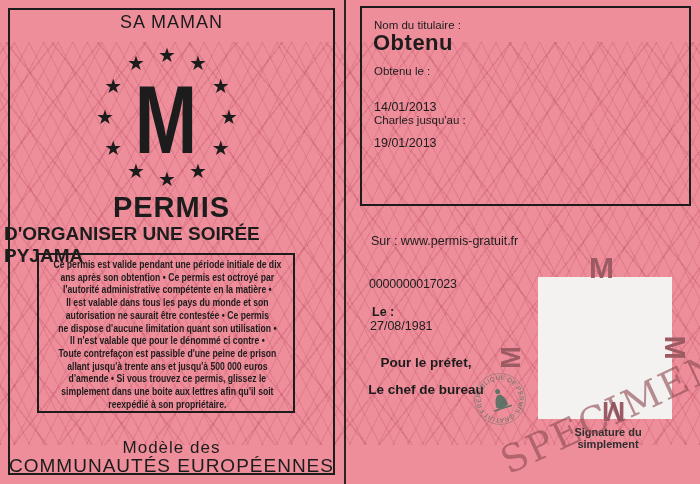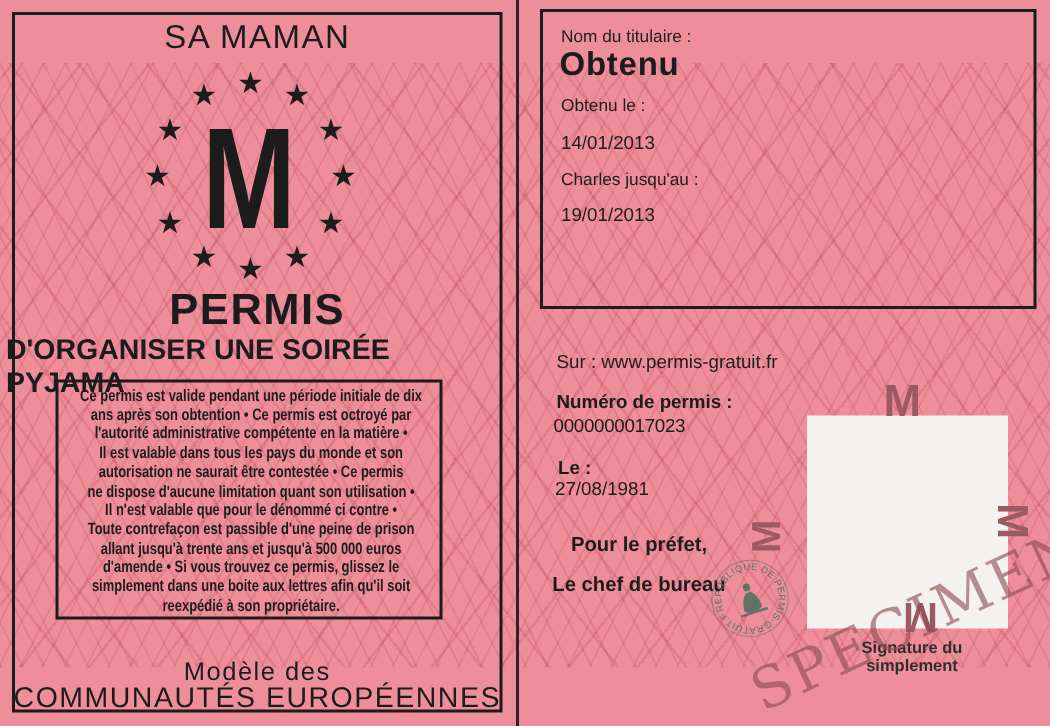--- a/index.html
+++ b/index.html
@@ -14,41 +14,41 @@
   .abs{position:absolute}
   
   .pattern{left:0;top:42px;width:700px;height:403px;pointer-events:none;
     background-image:
       repeating-linear-gradient(63deg, var(--pattern-line2) 0 1.4px, transparent 1.4px 13px),
       repeating-linear-gradient(-63deg, var(--pattern-line2) 0 1.4px, transparent 1.4px 13px),
       repeating-linear-gradient(52deg, var(--pattern-line) 0 1.8px, transparent 1.8px 36px),
       repeating-linear-gradient(-52deg, var(--pattern-line) 0 1.8px, transparent 1.8px 36px);}
   
   .left-border{left:8px;top:8px;width:327px;height:467px;border:2px solid var(--ink)}
-  .header{left:8px;top:12px;width:327px;text-align:center;font-size:22px;letter-spacing:1px}
+  .header{left:8px;top:12px;width:327px;text-align:center;font-size:18px;letter-spacing:1px}
   .star{position:absolute;width:22px;height:22px;line-height:22px;text-align:center;
         font-size:20px;color:var(--ink);font-family:"DejaVu Sans",sans-serif}
   .emblem-m{left:111px;top:76px;width:110px;text-align:center;font-size:96px;font-weight:bold;
         line-height:88px;transform:scaleX(.78)}
   .permit-title{left:8px;top:191px;width:327px;text-align:center;font-size:29px;
         font-weight:bold;letter-spacing:1px}
   .permit-sub{left:4px;top:223px;width:335px;font-size:19px;font-weight:bold}
   .cond-box{left:37px;top:253px;width:258px;height:160px;border:2px solid var(--ink)}
   .cond-text{left:41px;top:258px;width:322px;transform:scaleX(.785);transform-origin:0 0;
         font-size:11px;font-weight:bold;line-height:12.7px;text-align:center;white-space:pre-line}
   .footer1{left:8px;top:438px;width:327px;text-align:center;font-size:17px;letter-spacing:1px}
   .footer2{left:8px;top:455px;width:327px;text-align:center;font-size:19px;letter-spacing:1px}
   
   .divider{left:344px;top:0;width:2px;height:484px;background:#2b2326}
   
   .holder-box{left:360px;top:6px;width:331px;height:200px;border:2px solid var(--ink)}
   .lbl{font-size:11.5px}
   .val{font-size:12.5px}
   .name{left:373px;top:30px;font-size:22px;font-weight:bold;letter-spacing:.5px}
-  .nom{left:374px;top:19px}.obt-l{left:374px;top:65px}.obt-v{left:374px;top:88px}
+  .nom{left:374px;top:19px}.obt-l{left:374px;top:65px}.obt-v{left:374px;top:100px}
   .vja-l{left:374px;top:114px}.vja-v{left:374px;top:136px}
   .del1{left:371px;top:219px;font-size:12.5px}.del2{left:371px;top:234px;font-size:12.5px}
   .num-l{left:371px;top:261px;font-size:12.5px;font-weight:bold}
   .num-v{left:369px;top:277px;font-size:12.5px;letter-spacing:-.2px}
   .le-l{left:372px;top:305px;font-size:12.5px;font-weight:bold}
   .le-v{left:370px;top:319px;font-size:12.5px}
   .pref{left:356px;width:140px;text-align:center;font-size:13.5px;font-weight:bold}
   .pref1{top:355px}.pref2{top:382px}
   .photo{left:538px;top:277px;width:134px;height:142px;background:var(--photo-box)}
   .wm{color:var(--watermark);font-weight:bold;line-height:1}
@@ -107,21 +107,20 @@
 
   <div class="abs holder-box"></div>
   <div class="abs lbl nom">Nom du titulaire :</div>
   <div class="abs name">Obtenu</div>
   <div class="abs lbl obt-l">Obtenu le :</div>
   <div class="abs val obt-v">14/01/2013</div>
   <div class="abs lbl vja-l">Charles jusqu'au :</div>
   <div class="abs val vja-v">19/01/2013</div>
 
   <div class="abs del2">Sur : www.permis-gratuit.fr</div>
-  <div class="abs num-l">Numéro de permis :</div>
   <div class="abs num-v">0000000017023</div>
   <div class="abs le-l">Le :</div>
   <div class="abs le-v">27/08/1981</div>
   <div class="abs pref pref1">Pour le préfet,</div>
   <div class="abs pref pref2">Le chef de bureau</div>
 
   <div class="abs photo"></div>
   <div class="abs wm wm1">M</div>
   <div class="abs wm wm2">M</div>
   <div class="abs wm wm3">M</div>

